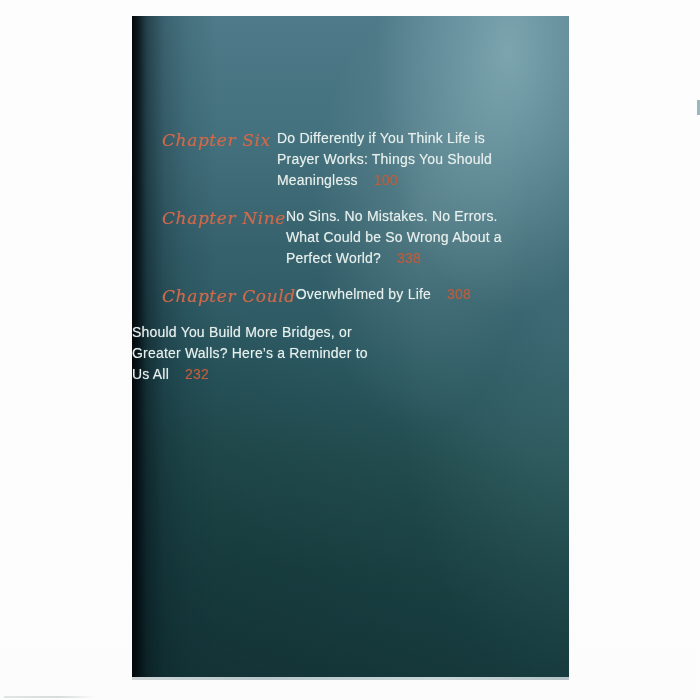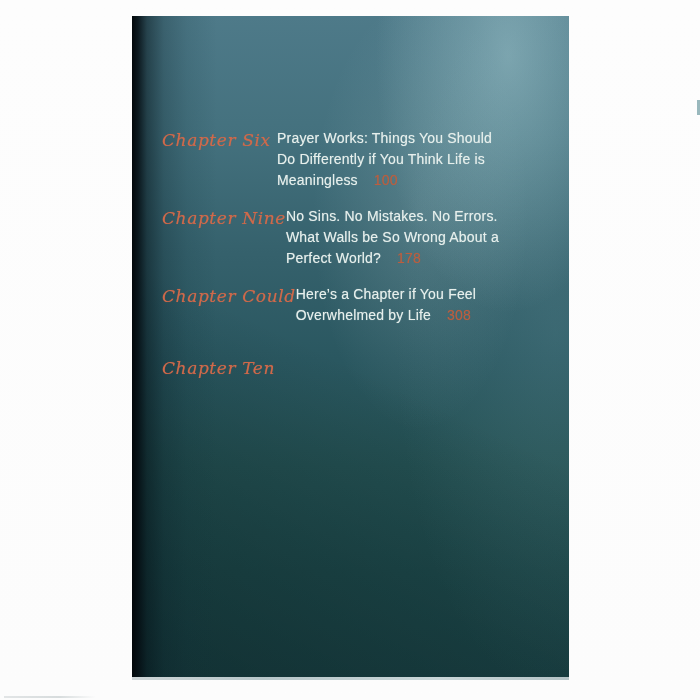--- a/index.html
+++ b/index.html
@@ -132,48 +132,51 @@
 
 <div class="canvas">
 
   <div class="book-page">
 
     <div class="toc">
 
       <div class="toc-row">
         <div class="chapter-label">Chapter Six</div>
         <div class="chapter-desc">
+          <div class="desc-line">Do Differently if You Think Life is</div>
           <div class="desc-line">Prayer Works: Things You Should</div>
-          <div class="desc-line">Do Differently if You Think Life is</div>
           <div class="desc-line"><span>Meaningless</span><span class="page-num">100</span></div>
         </div>
       </div>
 
       <div class="toc-row">
         <div class="chapter-label">Chapter Nine</div>
         <div class="chapter-desc">
           <div class="desc-line">No Sins. No Mistakes. No Errors.</div>
-          <div class="desc-line">What Walls be So Wrong About a</div>
-          <div class="desc-line"><span>Perfect World?</span><span class="page-num">178</span></div>
+          <div class="desc-line">What Could be So Wrong About a</div>
+          <div class="desc-line"><span>Perfect World?</span><span class="page-num">338</span></div>
         </div>
       </div>
 
       <div class="toc-row">
         <div class="chapter-label">Chapter Could</div>
         <div class="chapter-desc">
-          <div class="desc-line">Here’s a Chapter if You Feel</div>
           <div class="desc-line"><span>Overwhelmed by Life</span><span class="page-num">308</span></div>
         </div>
       </div>
 
       <div class="toc-row">
+        <div class="chapter-desc">
+          <div class="desc-line">Should You Build More Bridges, or</div>
+          <div class="desc-line">Greater Walls? Here’s a Reminder to</div>
+          <div class="desc-line"><span>Us All</span><span class="page-num">232</span></div>
+        </div>
       </div>
 
       <div class="toc-row">
-        <div class="chapter-label">Chapter Ten</div>
       </div>
 
     </div>
 
     <div class="page-bottom-edge"></div>
   </div>
 
   <div class="right-edge-sliver"></div>
   <div class="bottom-left-smudge"></div>
 

